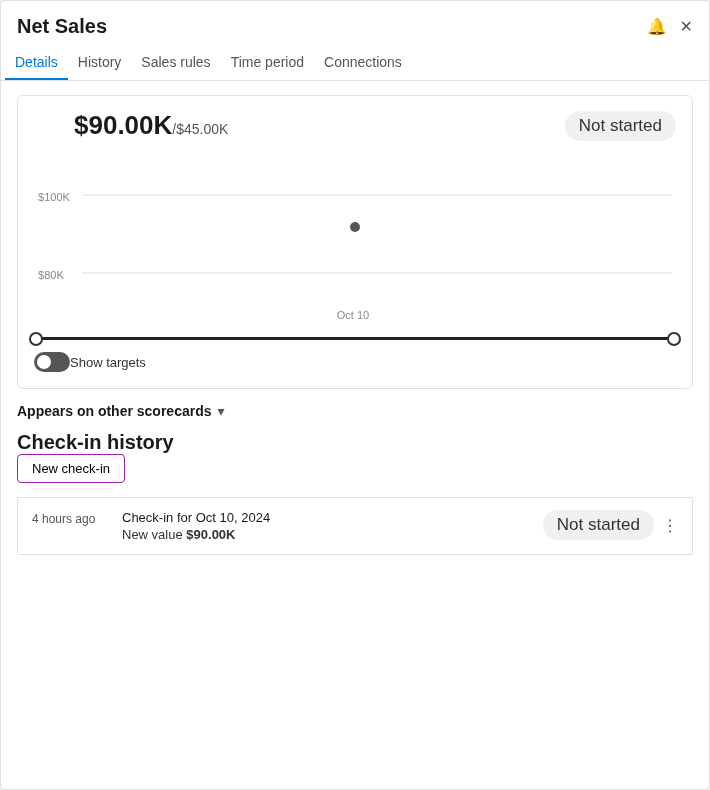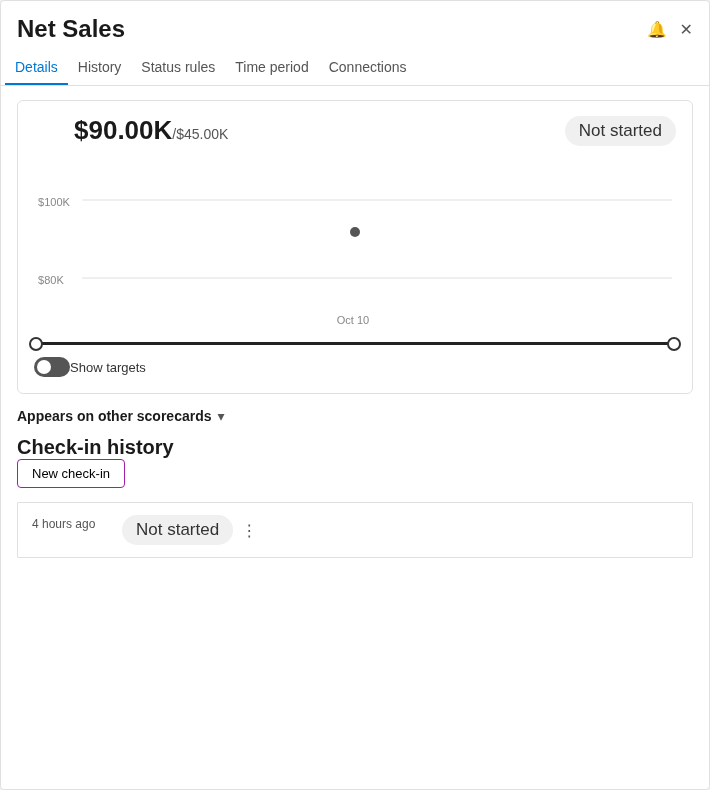--- a/index.html
+++ b/index.html
@@ -23,21 +23,21 @@
     }
 
     
     .header {
       display: flex;
       align-items: center;
       justify-content: space-between;
       padding: 14px 16px 0 16px;
     }
     .header-title {
-      font-size: 24px;
+      font-size: 20px;
       font-weight: 600;
       color: #1a1a1a;
     }
     .header-icons {
       display: flex;
       align-items: center;
       gap: 12px;
     }
     .header-icon {
       cursor: pointer;
@@ -258,21 +258,21 @@
     <span class="header-title">Net Sales</span>
     <div class="header-icons">
       <span class="header-icon">🔔</span>
       <span class="header-icon">✕</span>
     </div>
   </div>
 
   <div class="tabs">
     <div class="tab active">Details</div>
     <div class="tab">History</div>
-    <div class="tab">Status rules</div>
+    <div class="tab">Sales rules</div>
     <div class="tab">Time period</div>
     <div class="tab">Connections</div>
   </div>
 
   <div class="content">
 
     <div class="metric-card">
       <div class="metric-values">
         <div>
           <span class="metric-main">$90.00K</span><span class="metric-sub">/</span><span class="metric-sub">$45.00K</span>
@@ -315,20 +315,27 @@
       <span class="chevron-icon">▾</span>
     </div>
 
     <div>
       <div class="checkin-title">Check-in history</div>
       <button class="new-checkin-btn">New check-in</button>
 
       
       <div class="checkin-item">
         <span class="checkin-time">4 hours ago</span>
+        <div class="checkin-info">
+          <div class="checkin-date">Check-in for Oct 10, 2024</div>
+          <div class="checkin-value">
+            <span>New value</span>
+            <strong>$90.00K</strong>
+          </div>
+        </div>
         <div class="checkin-right">
           <div class="status-badge">Not started</div>
           <span class="more-icon">⋮</span>
         </div>
       </div>
     </div>
 
   </div>
 </div>
 

